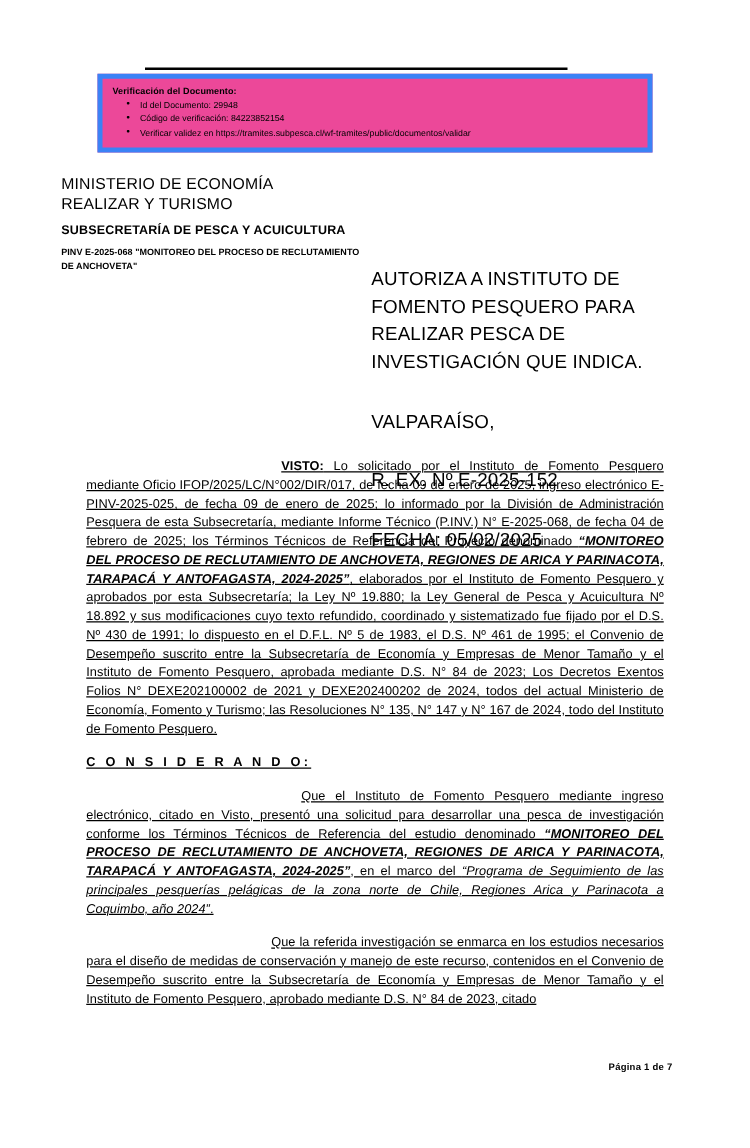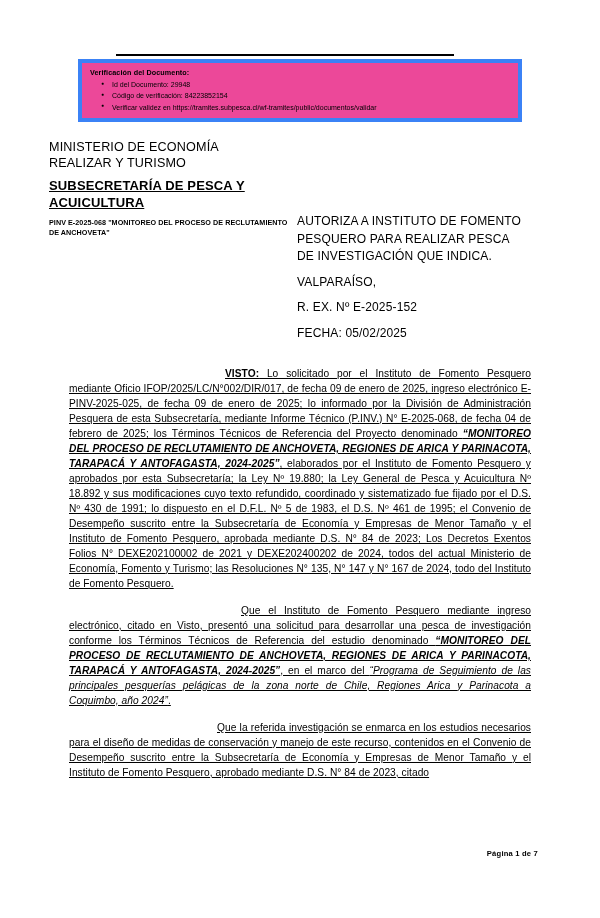--- a/index.html
+++ b/index.html
@@ -81,45 +81,44 @@
     margin-top: 12px;
   }
   .ministry {
     font-size: 12.6px;
     line-height: 1.28;
     letter-spacing: 0.15px;
     white-space: nowrap;
   }
   .subsec {
     margin-top: 7px;
-    font-size: 13px;
-    font-weight: bold;
-    text-decoration: underline;
+    font-size: 10px;
+    font-weight: bold;
     line-height: 1.3;
     letter-spacing: 0.15px;
   }
   .projref {
     margin-top: 6px;
     font-size: 7.2px;
     font-weight: bold;
     line-height: 1.45;
     letter-spacing: 0.05px;
   }
 
   
   .rightblock {
     position: absolute;
     left: 297px;
     top: 213px;
     width: 232px;
-    font-size: 12px;
+    font-size: 15px;
     line-height: 1.46;
     letter-spacing: 0.15px;
   }
-  .rightblock .spaced { margin-top: 8px; }
+  .rightblock .spaced { margin-top: 26px; }
 
   
   .body-text {
     position: absolute;
     left: 69px;
     top: 367px;
     width: 462px;
     font-size: 10.2px;
     line-height: 1.47;
     text-align: justify;
@@ -191,20 +190,21 @@
     <div>AUTORIZA A INSTITUTO DE FOMENTO PESQUERO PARA REALIZAR PESCA DE INVESTIGACIÓN QUE INDICA.</div>
     <div class="spaced">VALPARAÍSO,</div>
     <div class="spaced">R. EX. Nº E-2025-152</div>
     <div class="spaced">FECHA: 05/02/2025</div>
   </div>
 
   <div class="body-text">
 
     <p class="lead-indent"><b>VISTO:</b><span> Lo solicitado por el Instituto de Fomento Pesquero mediante Oficio IFOP/2025/LC/N°002/DIR/017, de fecha 09 de enero de 2025, ingreso electrónico E-PINV-2025-025, de fecha 09 de enero de 2025; lo informado por la División de Administración Pesquera de esta Subsecretaría, mediante Informe Técnico (P.INV.) N° E-2025-068, de fecha 04 de febrero de 2025; los Términos Técnicos de Referencia del Proyecto denominado </span><b class="emph">“MONITOREO DEL PROCESO DE RECLUTAMIENTO DE ANCHOVETA, REGIONES DE ARICA Y PARINACOTA, TARAPACÁ Y ANTOFAGASTA, 2024-2025”</b><span>, elaborados por el Instituto de Fomento Pesquero y aprobados por esta Subsecretaría; la Ley Nº 19.880; la Ley General de Pesca y Acuicultura Nº 18.892 y sus modificaciones cuyo texto refundido, coordinado y sistematizado fue fijado por el D.S. Nº 430 de 1991; lo dispuesto en el D.F.L. Nº 5 de 1983, el D.S. Nº 461 de 1995; el Convenio de Desempeño suscrito entre la Subsecretaría de Economía y Empresas de Menor Tamaño y el Instituto de Fomento Pesquero, aprobada mediante D.S. N° 84 de 2023; Los Decretos Exentos Folios N° DEXE202100002 de 2021 y DEXE202400202 de 2024, todos del actual Ministerio de Economía, Fomento y Turismo; las Resoluciones N° 135, N° 147 y N° 167 de 2024, todo del Instituto de Fomento Pesquero.</span></p>
 
+    <p class="considerando">C O N S I D E R A N D O:</p>
 
     <p class="lead-indent-2"><span>Que el Instituto de Fomento Pesquero mediante ingreso electrónico, citado en Visto, presentó una solicitud para desarrollar una pesca de investigación conforme los Términos Técnicos de Referencia del estudio denominado </span><b class="emph">“MONITOREO DEL PROCESO DE RECLUTAMIENTO DE ANCHOVETA, REGIONES DE ARICA Y PARINACOTA, TARAPACÁ Y ANTOFAGASTA, 2024-2025”</b><span>, en el marco del </span><i class="prog">“Programa de Seguimiento de las principales pesquerías pelágicas de la zona norte de Chile, Regiones Arica y Parinacota a Coquimbo, año 2024”</i><span>.</span></p>
 
     <p class="lead-indent-3">Que la referida investigación se enmarca en los estudios necesarios para el diseño de medidas de conservación y manejo de este recurso, contenidos en el Convenio de Desempeño suscrito entre la Subsecretaría de Economía y Empresas de Menor Tamaño y el Instituto de Fomento Pesquero, aprobado mediante D.S. N° 84 de 2023, citado</p>
 
   </div>
 
   <div class="footer">Página 1 de 7</div>
 
 </div>

